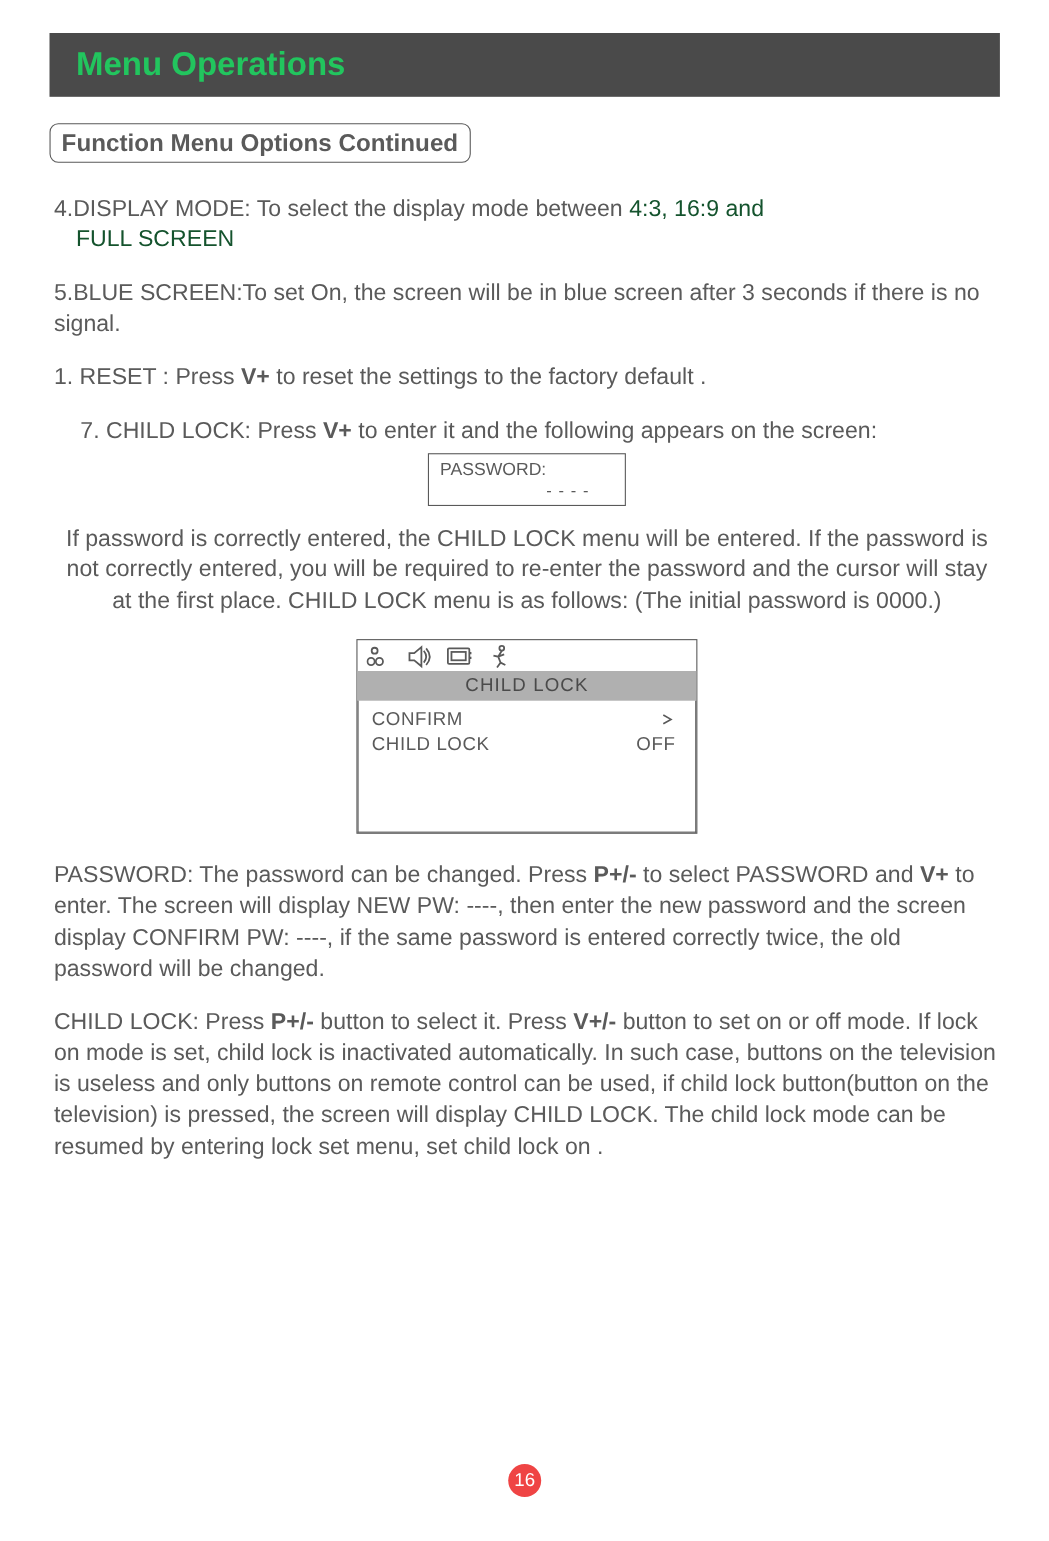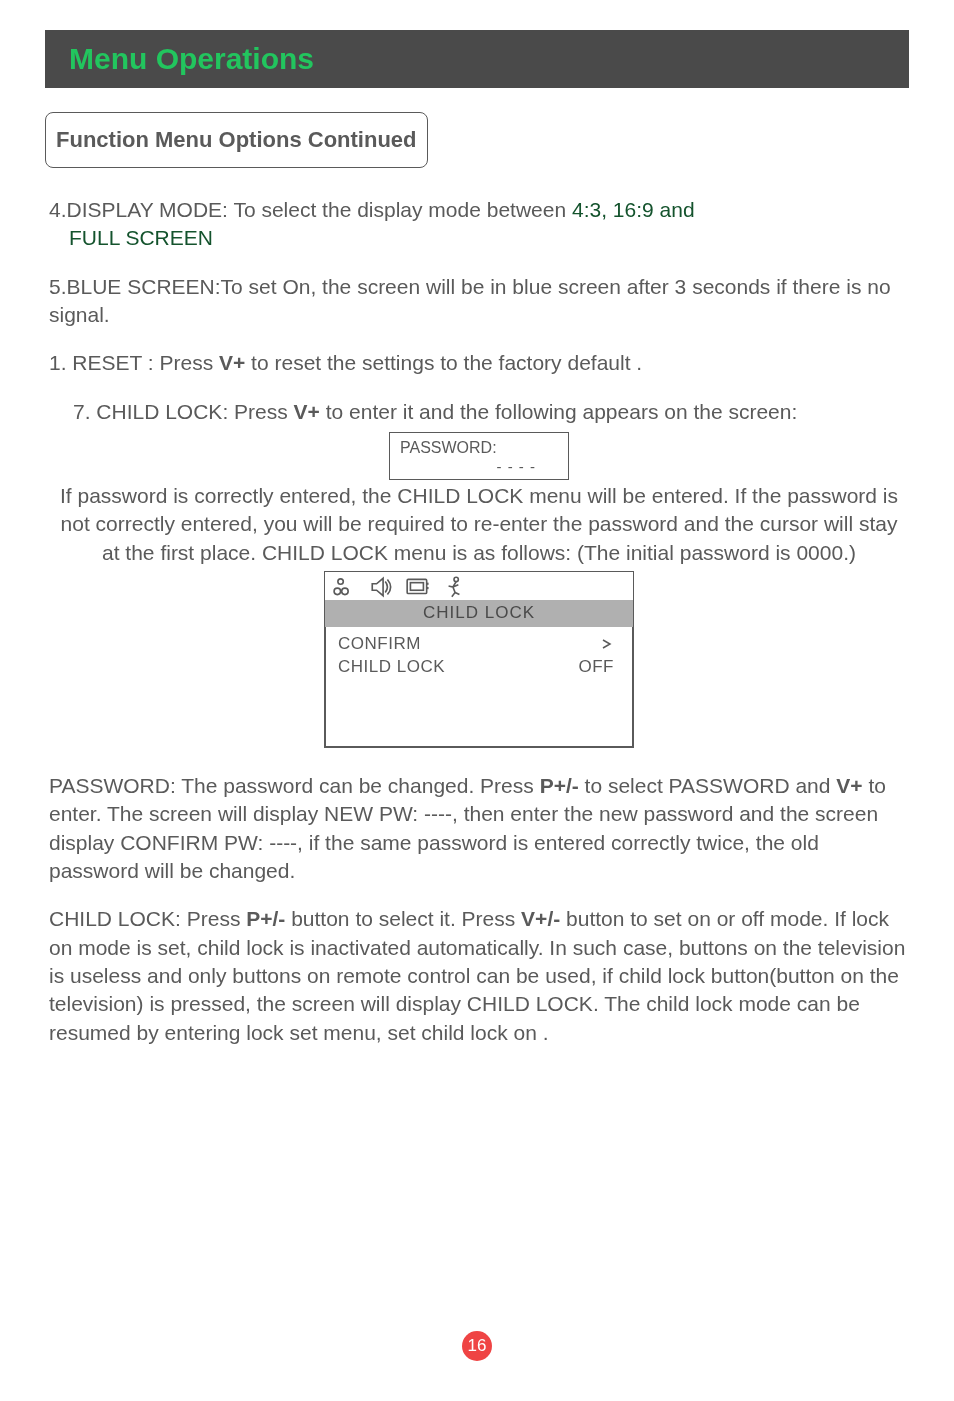--- a/index.html
+++ b/index.html
@@ -17,56 +17,56 @@
     color: #22c55e;
     font-size: 30px;
     font-weight: bold;
     padding: 12px 24px;
     margin-bottom: 24px;
   }
   .subheading-box {
     display: inline-block;
     border: 1px solid #5a5a5a;
     border-radius: 8px;
-    padding: 14px 10px;
+    padding: 4px 10px;
     font-size: 22px;
     font-weight: bold;
     color: #5a5a5a;
     margin-bottom: 28px;
   }
   .content {
     font-size: 21px;
     line-height: 1.35;
     color: #5a5a5a;
     padding-left: 4px;
   }
   .content p { margin-bottom: 20px; }
   .highlight { color: #14532d; }
   .indent { padding-left: 20px; }
   .bold { font-weight: bold; }
   .pw-box {
     border: 1.5px solid #5a5a5a;
     width: 180px;
-    margin: 6px auto 2px auto;
+    margin: 6px auto 16px auto;
     padding: 4px 10px 2px 10px;
     font-size: 16px;
     text-align: left;
     position: relative;
   }
   .pw-dashes {
     text-align: right;
     font-size: 15px;
     letter-spacing: 1px;
     margin-top: -2px;
     padding-right: 22px;
   }
   .menu-box {
     border: 1.5px solid #5a5a5a;
     width: 310px;
-    margin: 4px auto 24px auto;
+    margin: 20px auto 24px auto;
     background: #fff;
   }
   .menu-icons {
     display: flex;
     gap: 10px;
     padding: 4px 8px 2px 8px;
     align-items: center;
   }
   .menu-header {
     background: #b0b0b0;

